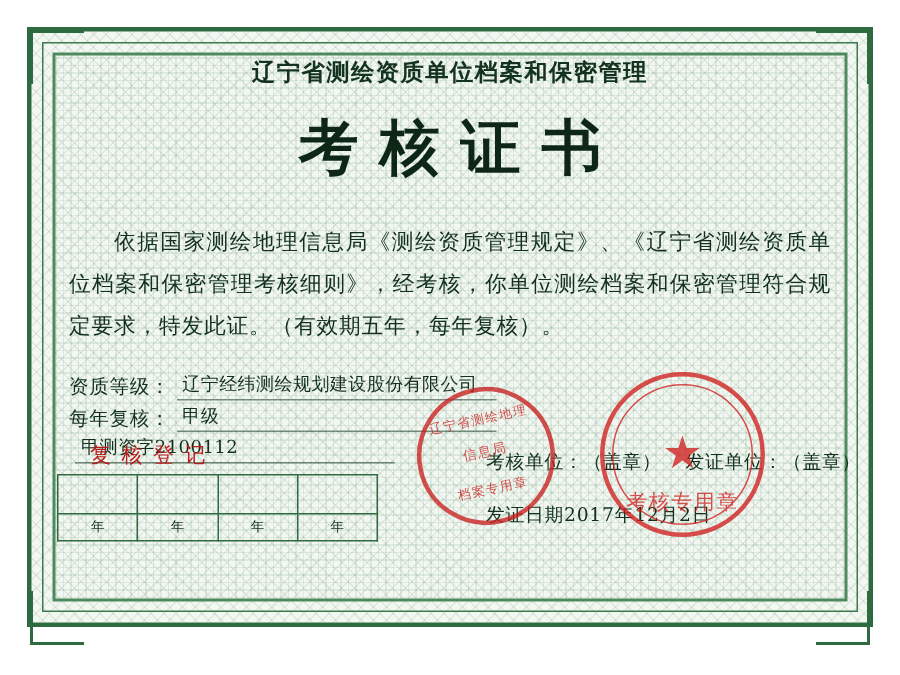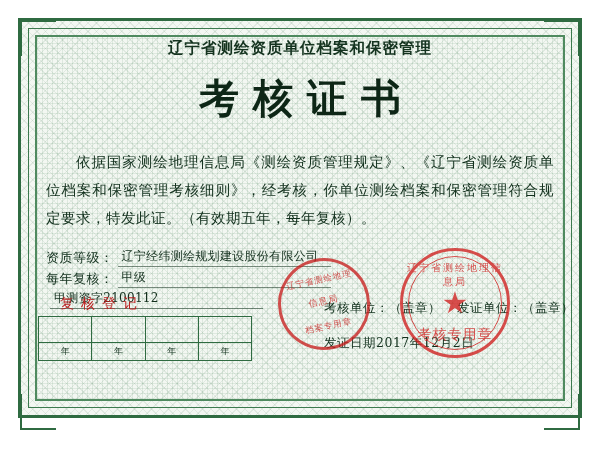--- a/index.html
+++ b/index.html
@@ -330,18 +330,17 @@
   </div>
 
   <div class="seal seal-left">
     <span class="seal-text top">辽宁省测绘地理</span>
     <span class="seal-text mid">信息局</span>
     <span class="seal-text bot">档案专用章</span>
   </div>
 
   <div class="seal seal-right">
     <span class="seal-inner-ring"></span>
-    <span class="seal-text-arc">辽宁省测绘地理信息局</span>
     <span class="seal-star">★</span>
     <span class="seal-text-bottom">考核专用章</span>
   </div>
 
 </div>
 
 </body></html>

